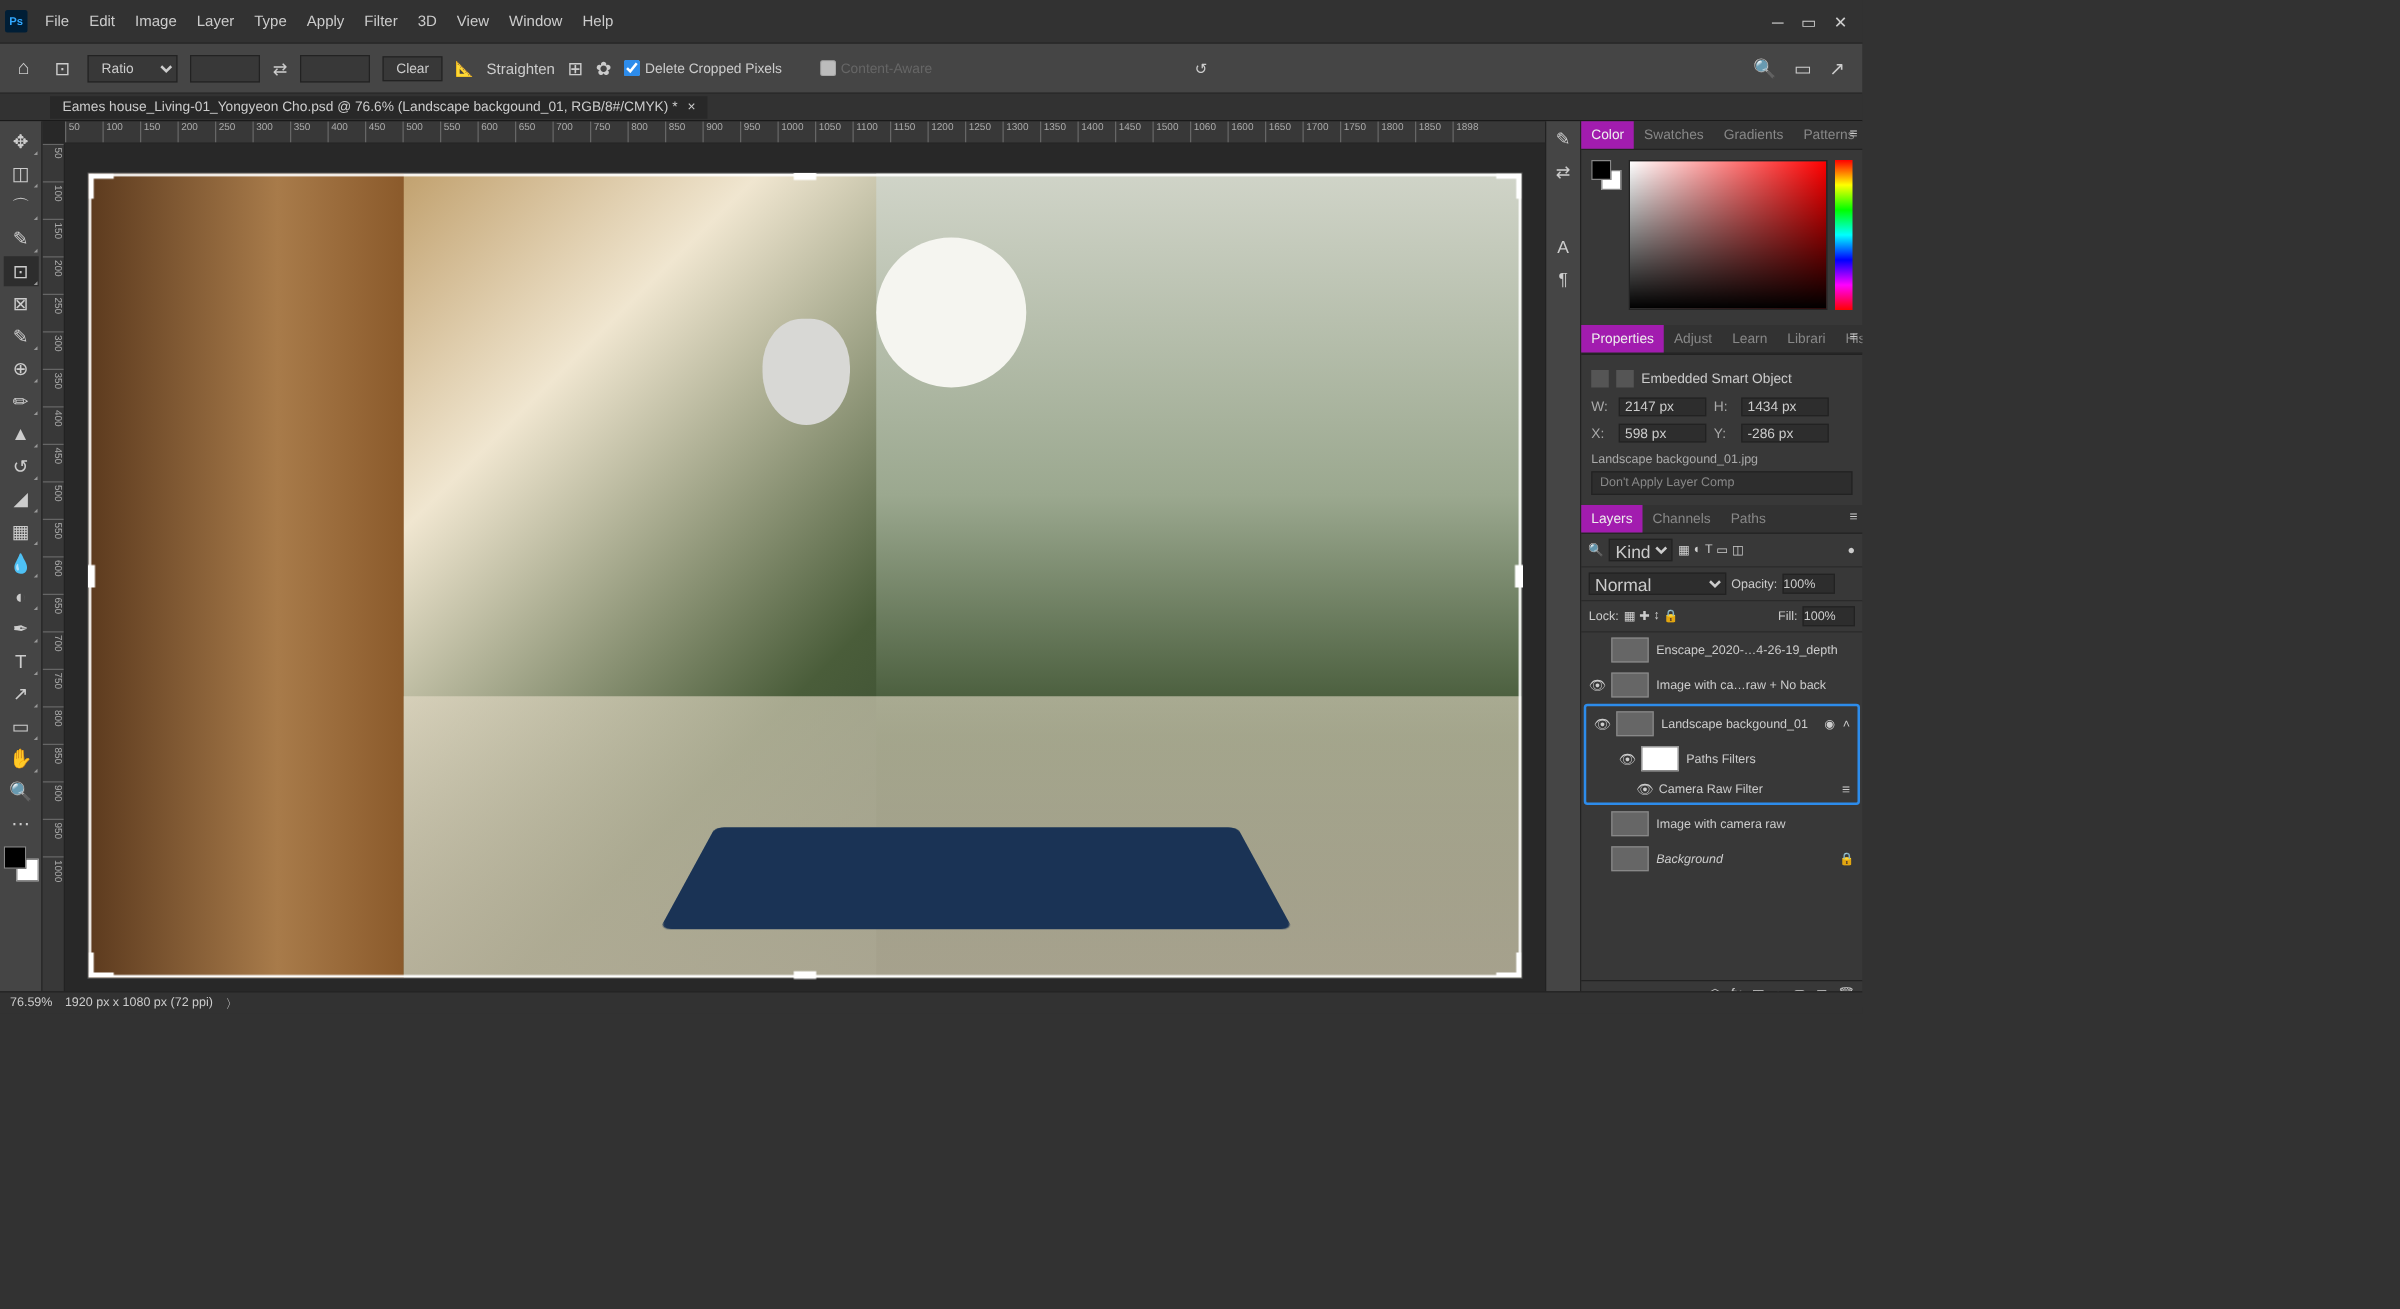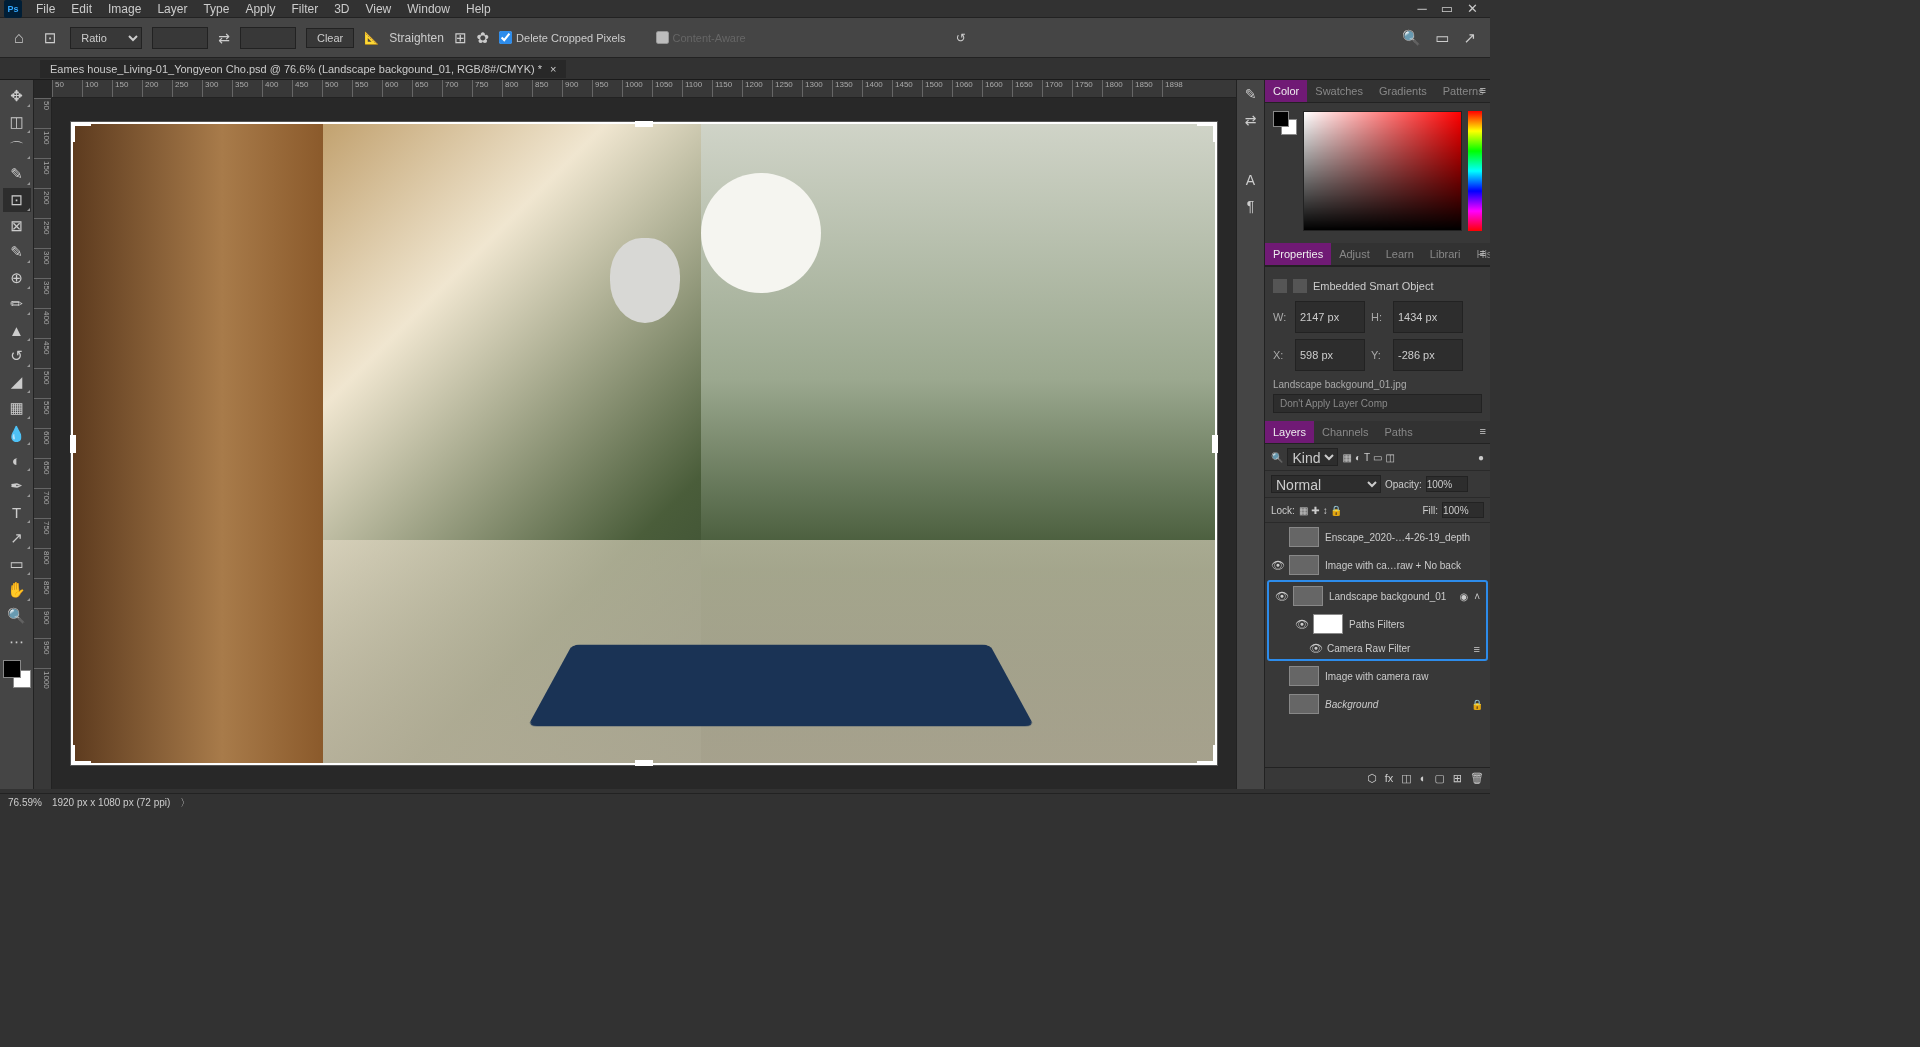--- a/index.html
+++ b/index.html
@@ -1,19 +1,19 @@
 <!DOCTYPE html>
 <html><head>
 <meta charset="utf-8">
 <style>
 * { margin: 0; padding: 0; box-sizing: border-box; font-family: -apple-system, "Segoe UI", Tahoma, sans-serif; }
 body { background: #323232; color: #ccc; font-size: 12px; width: 1490px; height: 811px; overflow: hidden; position: relative; }
 
 
-.menu-bar { height: 18px; background: #323232; display: flex; align-items: center; padding: 0 4px; border-bottom: 1px solid #222; }
+.menu-bar { height: 35px; background: #323232; display: flex; align-items: center; padding: 0 4px; border-bottom: 1px solid #222; }
 .menu-bar .ps-icon { width: 18px; height: 18px; background: #001e36; color: #31a8ff; font-size: 9px; font-weight: bold; display: flex; align-items: center; justify-content: center; border-radius: 2px; margin-right: 6px; }
 .menu-bar .menu-item { padding: 2px 8px; font-size: 12px; cursor: default; }
 .menu-bar .win-controls { margin-left: auto; display: flex; gap: 14px; padding-right: 8px; font-size: 13px; }
 
 
 .options-bar { height: 40px; background: #454545; display: flex; align-items: center; padding: 0 8px; border-bottom: 1px solid #222; gap: 10px; }
 .options-bar .home-icon { font-size: 16px; padding: 0 6px; }
 .options-bar .crop-icon { font-size: 15px; padding: 0 4px; }
 .options-bar select { background: #383838; color: #ccc; border: 1px solid #222; height: 22px; font-size: 11px; padding: 0 18px 0 6px; }
 .options-bar input[type=text] { background: #383838; color: #ccc; border: 1px solid #222; height: 22px; width: 56px; font-size: 11px; padding: 0 4px; }
@@ -70,34 +70,34 @@
 .scene-lamp2 { position:absolute; left:47%; top:18%; width:70px; height:85px; background:#d8d8d5; border-radius:45% 45% 50% 50%; }
 
 
 .mini-strip { width: 28px; background: #454545; display: flex; flex-direction: column; align-items: center; padding-top: 6px; gap: 10px; border-left: 1px solid #222; }
 .mini-strip div { font-size: 14px; }
 
 
 .panels { width: 226px; background: #383838; display: flex; flex-direction: column; border-left: 1px solid #222; }
 .panel-tabs { display: flex; background: #323232; border-bottom: 1px solid #222; font-size: 11px; position: relative; }
 .panel-tab { padding: 5px 8px; color: #888; }
-.panel-tab.active { color: #eee; background: #701a75; }
+.panel-tab.active { color: #eee; background: #a21caf; }
 .panel-menu { position: absolute; right: 4px; top: 4px; font-size: 11px; }
 
 .color-panel { height: 140px; padding: 8px; display: flex; gap: 6px; }
 .color-fgbg { width: 24px; height: 24px; position: relative; }
 .color-fgbg .fg { position: absolute; top: 0; left: 0; width: 16px; height: 16px; background: #000; border: 1px solid #888; }
 .color-fgbg .bg { position: absolute; bottom: 0; right: 0; width: 16px; height: 16px; background: #fff; border: 1px solid #888; }
 .color-picker { flex: 1; height: 120px; background: linear-gradient(to right, #fff, #ff0000), linear-gradient(to top, #000, transparent); background-blend-mode: multiply; border: 1px solid #222; }
 .hue-strip { width: 14px; height: 120px; background: linear-gradient(to bottom, #f00, #ff0, #0f0, #0ff, #00f, #f0f, #f00); }
 
 .props-panel { padding: 8px; font-size: 11px; border-top: 1px solid #222; }
 .props-row { display: flex; align-items: center; gap: 6px; margin-bottom: 6px; }
 .props-row .lbl { width: 16px; color: #aaa; }
-.props-row input { background: #2d2d2d; color: #ccc; border: 1px solid #222; height: 32px; width: 70px; font-size: 11px; padding: 0 4px; }
+.props-row input { background: #2d2d2d; color: #ccc; border: 1px solid #222; height: 15px; width: 70px; font-size: 11px; padding: 0 4px; }
 .props-title { display: flex; align-items: center; gap: 6px; padding: 4px 0 8px; }
 .props-title .ico { width: 14px; height: 14px; background: #555; }
 .filename { color: #aaa; font-size: 10px; padding: 2px 0; }
 .comp-dd { background: #2d2d2d; border: 1px solid #222; padding: 3px 6px; color: #888; font-size: 10px; margin-top: 2px; }
 .layers-ctrl { padding: 4px 6px; display: flex; align-items: center; gap: 4px; font-size: 10px; border-bottom: 1px solid #2a2a2a; }
 .layers-ctrl select { background: #2d2d2d; color: #ccc; border: 1px solid #222; height: 18px; font-size: 14px; flex: 0 0 auto; }
 .layers-ctrl .icons { display: flex; gap: 3px; font-size: 10px; }
 .layers-ctrl input { background: #2d2d2d; color: #ccc; border: 1px solid #222; height: 16px; width: 42px; font-size: 10px; }
 .layers-list { flex: 1; overflow: auto; }
 .layer { display: flex; align-items: center; padding: 4px 6px; gap: 6px; font-size: 10px; }

